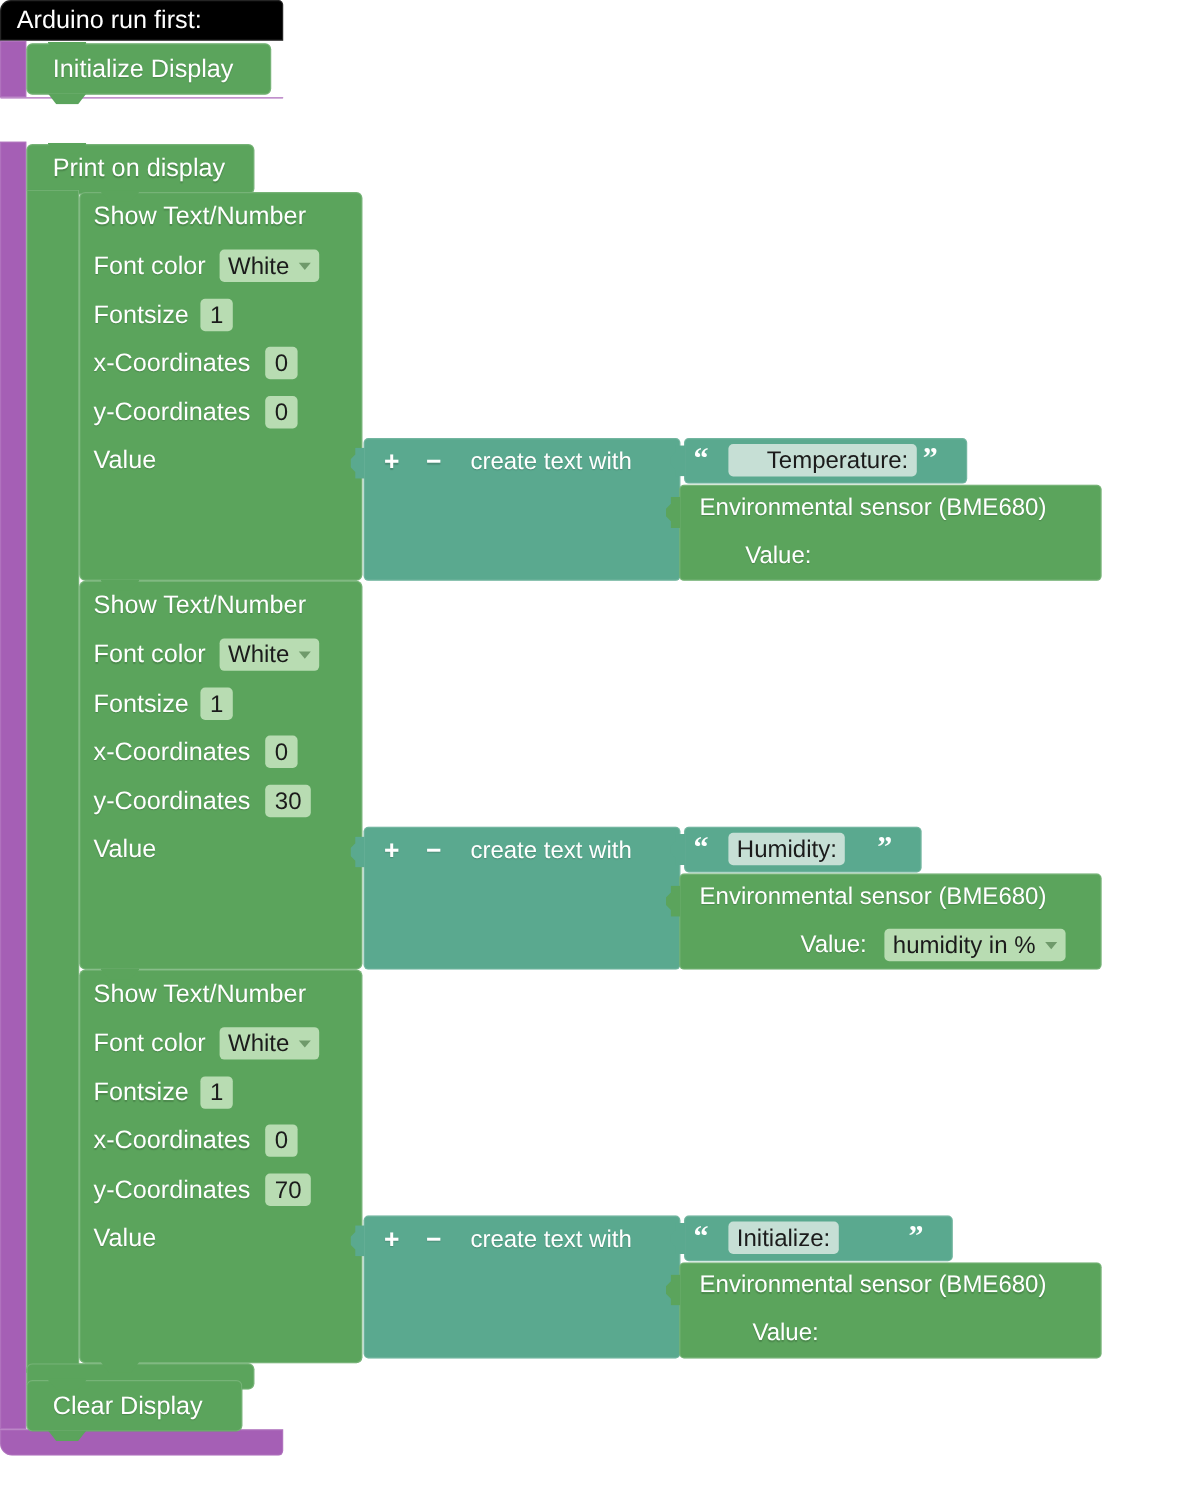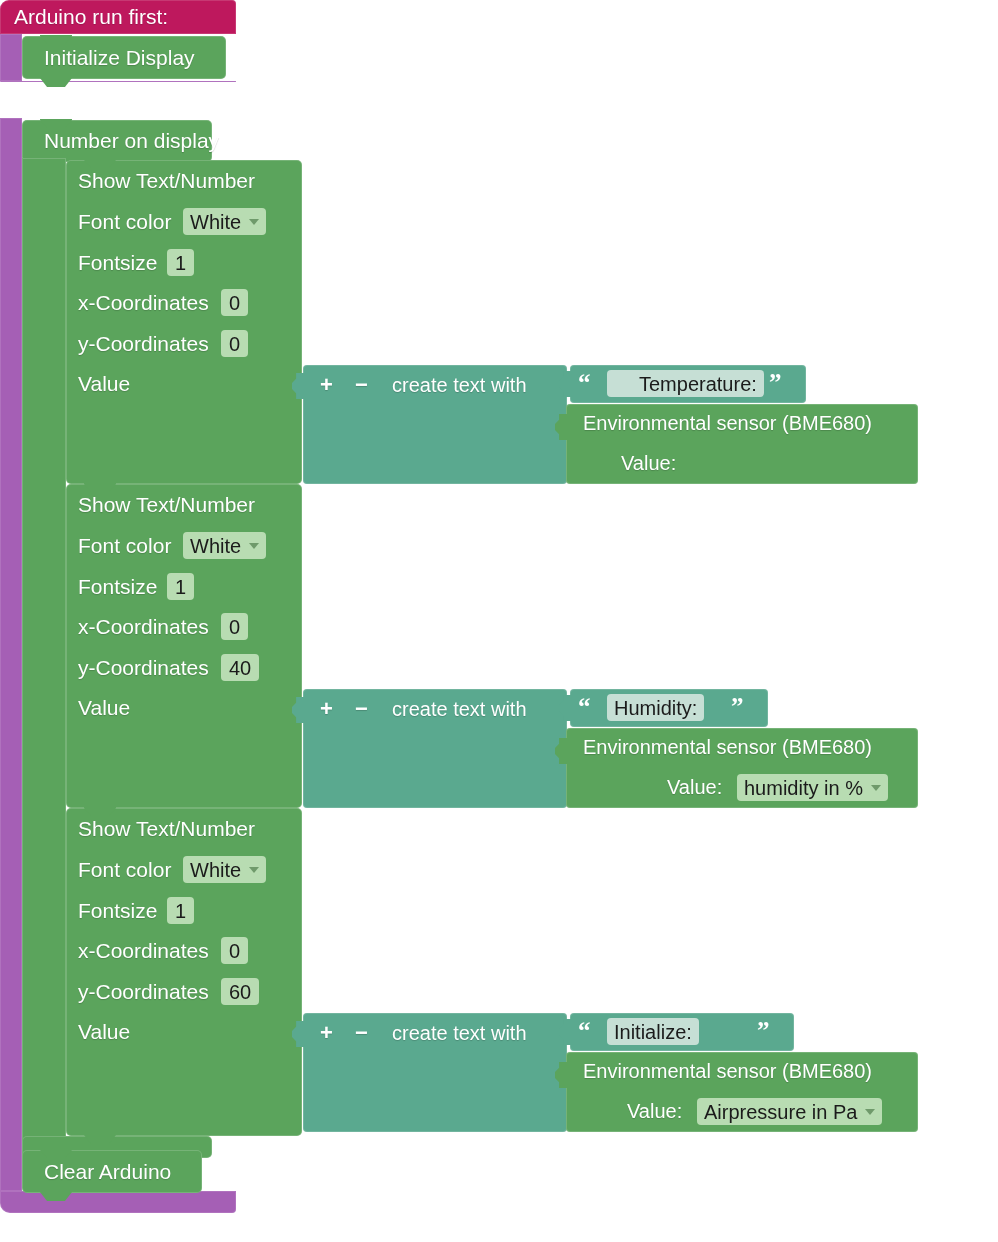--- a/index.html
+++ b/index.html
@@ -25,21 +25,21 @@
     height: 1242px;
   }
 
   .blk {
     position: absolute;
     box-sizing: border-box;
   }
 
   
   .hat {
-    background: #be185d;
+    background: #000000;
     border-top-left-radius: 9px;
     border-top-right-radius: 4px;
     box-shadow: inset 0 0 0 1px rgba(255,255,255,0.14);
   }
   .hat-label {
     position: absolute;
     left: 14px;
     top: 50%;
     transform: translateY(-50%);
     color: #ffffff;
@@ -168,21 +168,21 @@
     <div class="notch-top" style="left:18px;"></div>
     <div class="notch-bottom" style="left:18px;"></div>
     <span class="blabel" style="left:22px; top:10px;">Initialize Display</span>
   </div>
 
   <div class="blk cwrap" style="left:0px; top:118px; width:22px; height:1073px;"></div>
   <div class="blk cwrap-bottom" style="left:0px; top:1191px; width:236px; height:22px;"></div>
 
   <div class="blk green" style="left:22px; top:120px; width:190px; height:42px;">
     <div class="notch-top" style="left:18px;"></div>
-    <span class="blabel" style="left:22px; top:9px;">Number on display</span>
+    <span class="blabel" style="left:22px; top:9px;">Print on display</span>
   </div>
   <div class="blk" style="left:22px; top:158px; width:44px; height:986px; background:#5ba45c; box-shadow: inset 0 0 0 1px rgba(255,255,255,0.17);"></div>
   <div class="blk green" style="left:22px; top:1136px; width:190px; height:22px;">
     <div class="notch-bottom" style="left:18px;"></div>
   </div>
 
   <div class="blk green" style="left:66px; top:160px; width:236px; height:324px;">
     <div class="notch-top" style="left:18px;"></div>
     <div class="notch-bottom" style="left:18px;"></div>
     <span class="blabel" style="left:12px; top:9px;">Show Text/Number</span>
@@ -227,21 +227,21 @@
     <span class="blabel" style="left:12px; top:50px;">Font color</span>
     <span class="field" style="left:117px; top:48px;">
       <span>White</span>
       <span class="caret"></span>
     </span>
     <span class="blabel" style="left:12px; top:91px;">Fontsize</span>
     <span class="field num" style="left:101px; top:89px;">1</span>
     <span class="blabel" style="left:12px; top:131px;">x-Coordinates</span>
     <span class="field num" style="left:155px; top:129px;">0</span>
     <span class="blabel" style="left:12px; top:172px;">y-Coordinates</span>
-    <span class="field num" style="left:155px; top:170px;">40</span>
+    <span class="field num" style="left:155px; top:170px;">30</span>
     <span class="blabel" style="left:12px; top:212px;">Value</span>
   </div>
 
   <div class="blk teal" style="left:303px; top:689px; width:264px; height:119px;">
     <div class="plugL" style="top:8px;"></div>
     <span class="blabel" style="left:17px; top:7px; font-weight:bold; font-size:22px;">+</span>
     <span class="blabel" style="left:52px; top:7px; font-weight:bold; font-size:22px;">−</span>
     <span class="blabel" style="left:89px; top:9px; font-size:20px;">create text with</span>
   </div>
 
@@ -269,21 +269,21 @@
     <span class="blabel" style="left:12px; top:50px;">Font color</span>
     <span class="field" style="left:117px; top:48px;">
       <span>White</span>
       <span class="caret"></span>
     </span>
     <span class="blabel" style="left:12px; top:91px;">Fontsize</span>
     <span class="field num" style="left:101px; top:89px;">1</span>
     <span class="blabel" style="left:12px; top:131px;">x-Coordinates</span>
     <span class="field num" style="left:155px; top:129px;">0</span>
     <span class="blabel" style="left:12px; top:172px;">y-Coordinates</span>
-    <span class="field num" style="left:155px; top:170px;">60</span>
+    <span class="field num" style="left:155px; top:170px;">70</span>
     <span class="blabel" style="left:12px; top:212px;">Value</span>
   </div>
 
   <div class="blk teal" style="left:303px; top:1013px; width:264px; height:119px;">
     <div class="plugL" style="top:8px;"></div>
     <span class="blabel" style="left:17px; top:7px; font-weight:bold; font-size:22px;">+</span>
     <span class="blabel" style="left:52px; top:7px; font-weight:bold; font-size:22px;">−</span>
     <span class="blabel" style="left:89px; top:9px; font-size:20px;">create text with</span>
   </div>
 
@@ -291,25 +291,21 @@
     <div class="plugL" style="top:6px;"></div>
     <span class="quote" style="left:8px; top:5px;">“</span>
     <span class="field txt" style="left:37px; top:5px;">Initialize:</span>
     <span class="quote" style="left:187px; top:5px;">”</span>
   </div>
 
   <div class="blk sensor" style="left:566px; top:1052px; width:352px; height:80px;">
     <div class="plugL" style="top:10px; background:#5ba45c;"></div>
     <span class="blabel" style="left:17px; top:8px; font-size:20px;">Environmental sensor (BME680)</span>
     <span class="blabel" style="left:61px; top:48px; font-size:20px;">Value:</span>
-    <span class="field" style="left:131px; top:46px;">
-      <span>Airpressure in Pa</span>
-      <span class="caret"></span>
-    </span>
   </div>
 
   <div class="blk green" style="left:22px; top:1150px; width:180px; height:43px;">
     <div class="notch-top" style="left:18px;"></div>
     <div class="notch-bottom" style="left:18px;"></div>
-    <span class="blabel" style="left:22px; top:10px;">Clear Arduino</span>
+    <span class="blabel" style="left:22px; top:10px;">Clear Display</span>
   </div>
 
 </div>
 
 </body></html>

